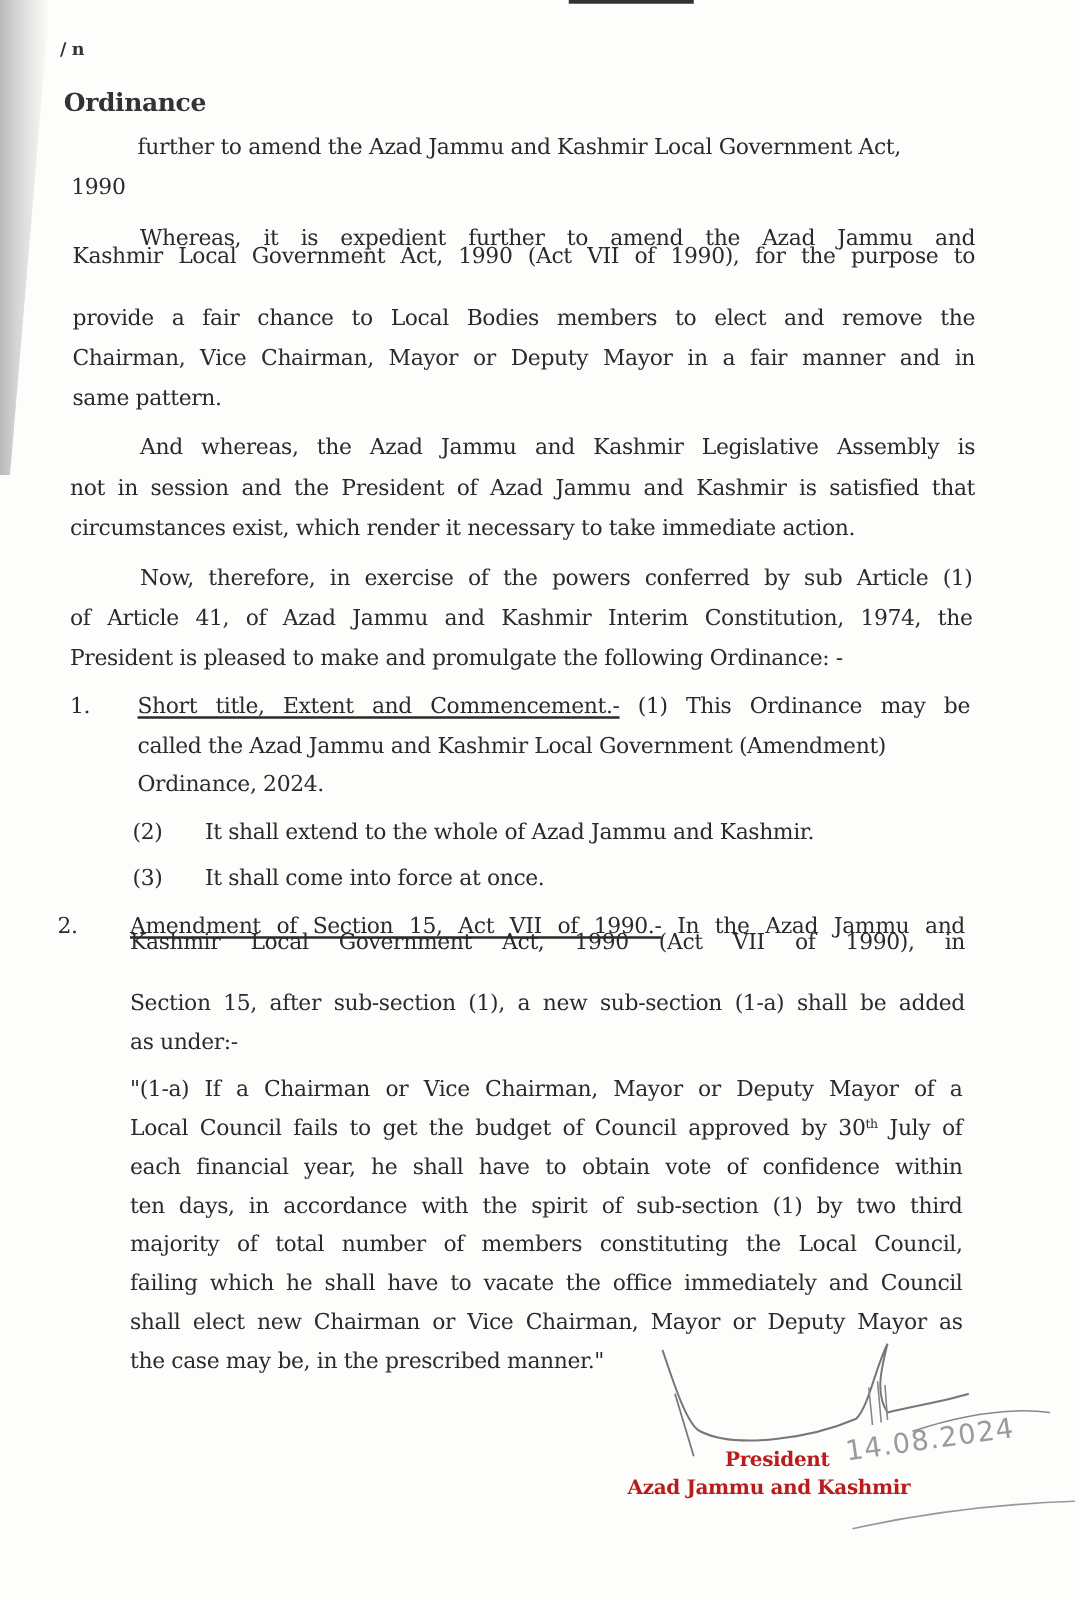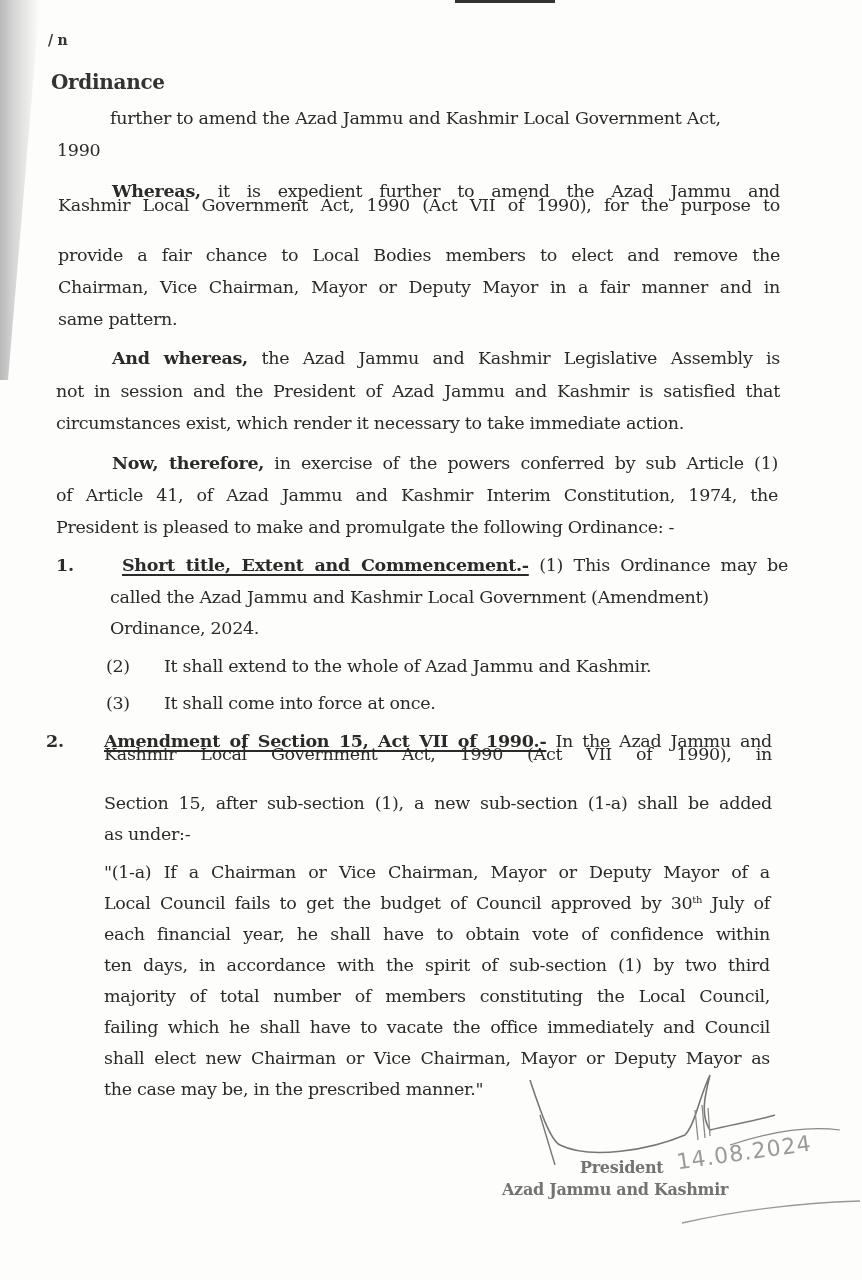--- a/index.html
+++ b/index.html
@@ -18,24 +18,24 @@
   .top-bar {
     position: absolute; left: 455px; top: 0; width: 100px; height: 3px;
     background: #333;
   }
   .doc {
     position: absolute; left: 0; top: 0; width: 862px;
     font-size: 17.5px; letter-spacing: -0.3px;
   }
   .line { position: absolute; white-space: nowrap; }
   .justify { text-align: justify; text-align-last: justify; }
-  b, .b { font-weight: bold; }
+  b, .b { font-weight: normal; }
   u { text-decoration: underline; text-decoration-thickness: 2px; text-underline-offset: 3px; }
   .heading-bold { font-family: "DejaVu Serif", serif; font-weight: bold; font-size: 20px; color: #333; }
-  .sig-title { font-family: "DejaVu Serif", serif; font-weight: bold; font-size: 16px; color: #737373; }
+  .sig-title { font-family: "DejaVu Serif", serif; font-weight: bold; font-size: 16px; color: #b91c1c; }
   .handwriting { position: absolute; }
   sup { font-size: 10px; vertical-align: 6px; }
 </style>
 </head>
 <body>
 
 <div class="page-shadow"></div>
 <div class="top-bar"></div>
 
 <div class="doc">
@@ -62,21 +62,21 @@
   <div class="line" style="left:56px; top:413px;">circumstances exist, which render it necessary to take immediate action.</div>
 
   <div class="line justify" style="left:112px; top:453px; width:666px;">
     <b>Now, therefore,</b>
     <span>in exercise of the powers conferred by sub Article (1)</span>
   </div>
   <div class="line justify" style="left:56px; top:485px; width:722px;">of Article 41, of Azad Jammu and Kashmir Interim Constitution, 1974, the</div>
   <div class="line" style="left:56px; top:517px;text-align:center;">President is pleased to make and promulgate the following Ordinance: -</div>
 
   <div class="line b" style="left:56px; top:555px;">1.</div>
-  <div class="line justify" style="left:110px; top:555px; width:666px;margin-left:12px;">
+  <div class="line justify" style="left:110px; top:555px; width:666px;">
     <u class="b">Short title, Extent and Commencement.-</u>
     <span>(1) This Ordinance may be</span>
   </div>
   <div class="line" style="left:110px; top:587px;">called the Azad Jammu and Kashmir Local Government (Amendment)</div>
   <div class="line" style="left:110px; top:618px;">Ordinance, 2024.</div>
 
   <div class="line" style="left:106px; top:656px;">(2)</div>
   <div class="line" style="left:164px; top:656px;">It shall extend to the whole of Azad Jammu and Kashmir.</div>
   <div class="line" style="left:106px; top:693px;">(3)</div>
   <div class="line" style="left:164px; top:693px;">It shall come into force at once.</div>

